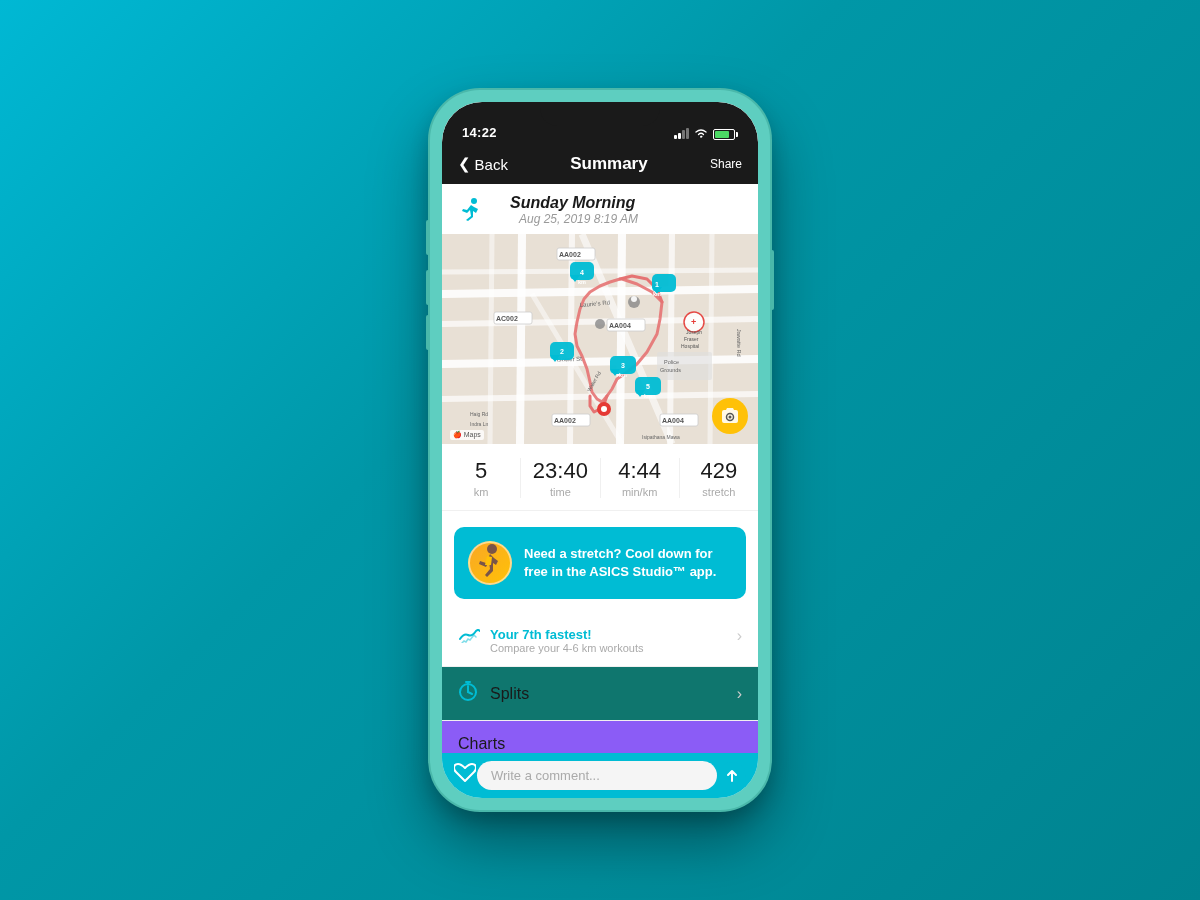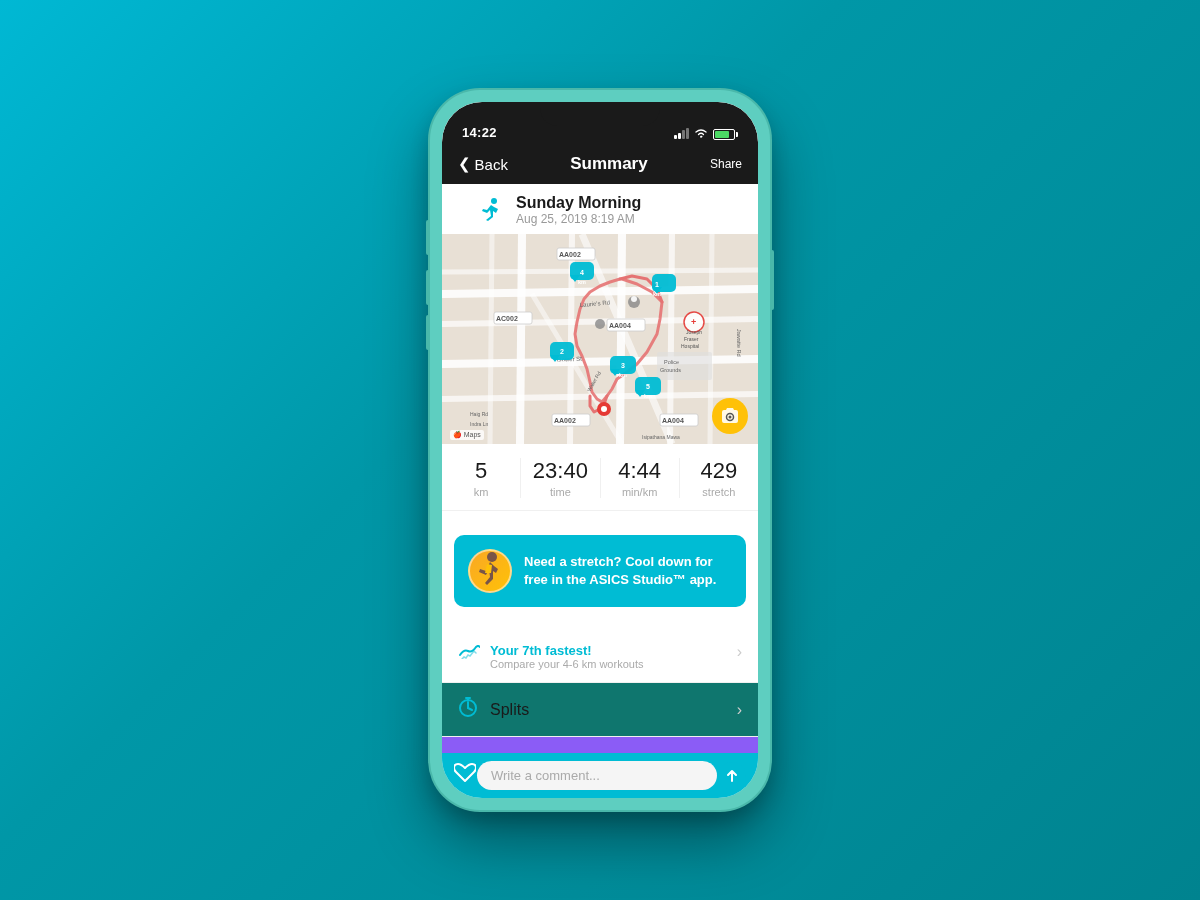--- a/index.html
+++ b/index.html
@@ -196,44 +196,46 @@
     .content {
       flex: 1;
       overflow-y: auto;
       background: white;
       display: flex;
       flex-direction: column;
     }
 
     
     .activity-header {
-      padding: 10px 32px 8px;
-      display: flex;
-      align-items: center;
-      gap: 10px;
+      padding: 10px 12px 8px;
+      display: flex;
+      align-items: center;
+      gap: 24px;
       background: white;
+      font-style: italic;
     }
 
     .run-icon {
       width: 32px;
       height: 32px;
       display: flex;
       align-items: center;
       justify-content: center;
     }
 
     .activity-info .activity-name {
       font-size: 16px;
       font-weight: 600;
       color: #1a1a1a;
     }
 
     .activity-info .activity-date {
       font-size: 12px;
       color: #999;
+      margin-left: 9px;
     }
 
     
     .map-container {
       width: 100%;
       height: 210px;
       position: relative;
       background: #e8e0d5;
       overflow: hidden;
       flex-shrink: 0;
@@ -301,21 +303,21 @@
     }
 
     .stat-label {
       font-size: 11px;
       color: #aaa;
       margin-top: 2px;
     }
 
     
     .promo-banner {
-      margin: 24px 12px;
+      margin: 16px 12px;
       background: #00bcd4;
       border-radius: 10px;
       padding: 14px 14px;
       display: flex;
       align-items: center;
       gap: 12px;
       flex-shrink: 0;
     }
 
     .promo-avatar {

